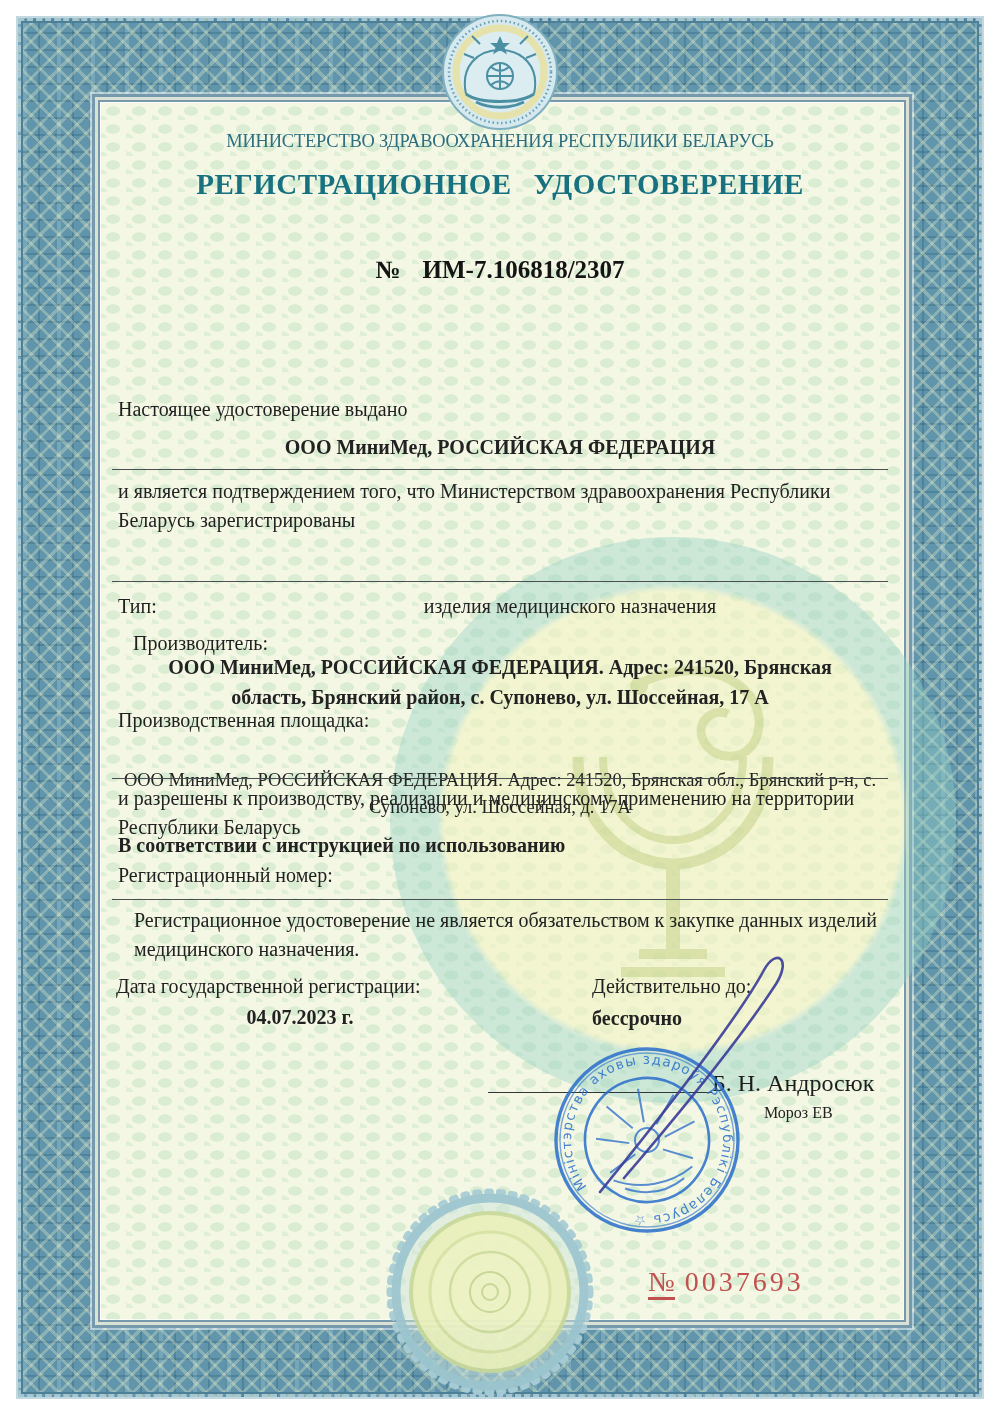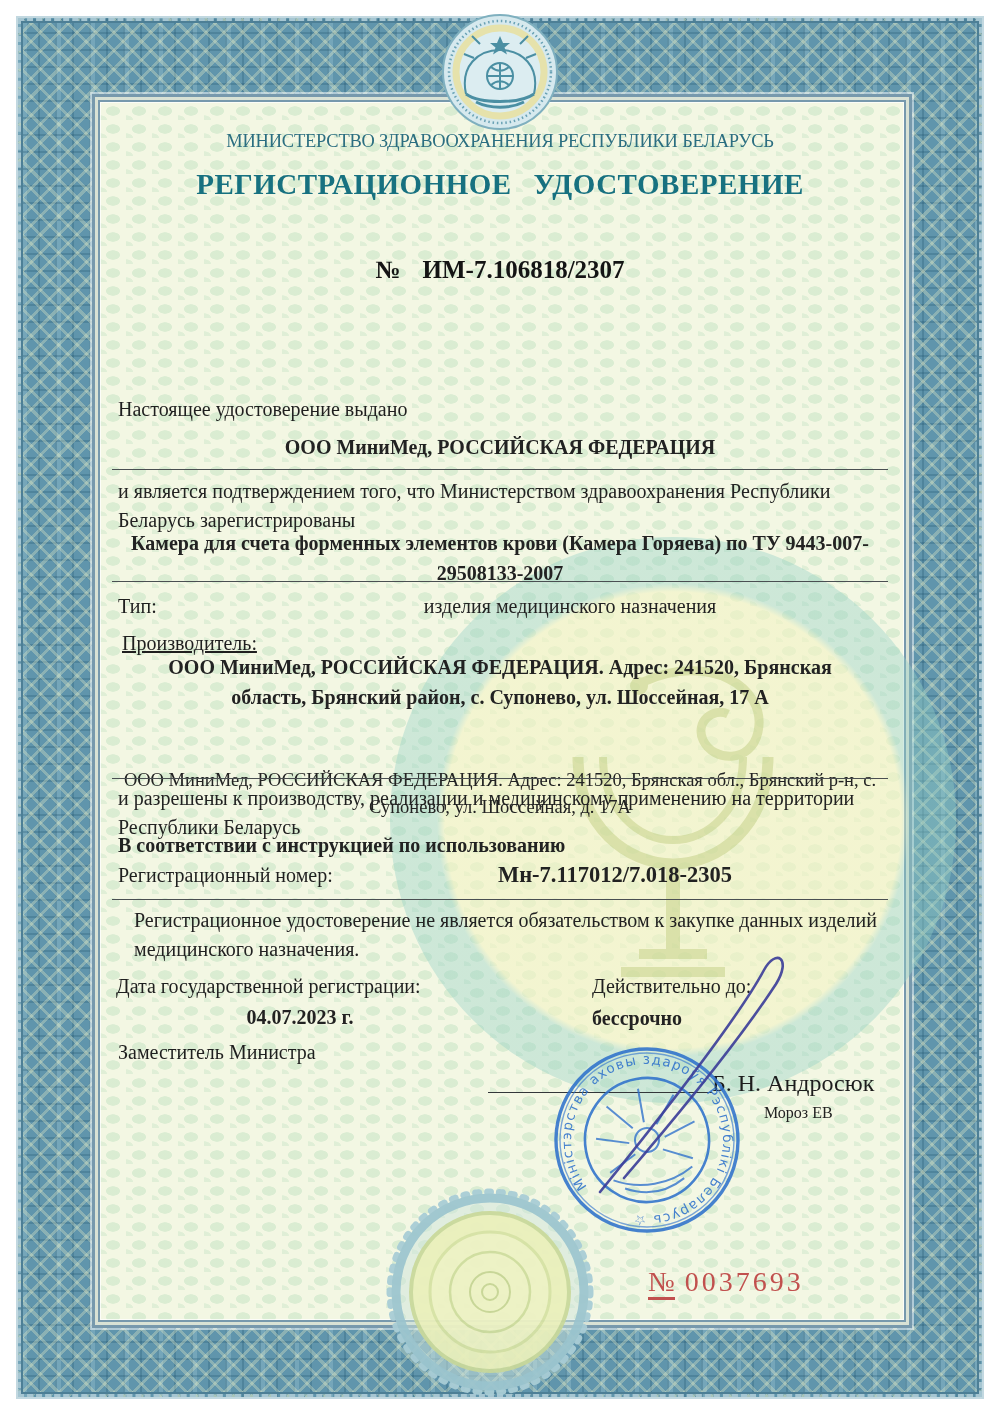--- a/index.html
+++ b/index.html
@@ -48,21 +48,21 @@
   .numline .gap{display:inline-block;width:22px;}
   .lbl{font-size:20px;color:#1f1f1f;}
   .issued-label{left:118px;top:395px;}
   .issued-to{left:0;right:0;top:433px;text-align:center;font-weight:bold;font-size:20px;}
   .hr{position:absolute;left:112px;right:112px;border-top:1.6px solid #4a4f52;height:0;}
   .hr1{top:469px;} .hr2{top:581px;} .hr3{top:778px;} .hr4{top:899px;}
   .confirm{left:118px;width:752px;top:477px;font-size:20px;}
   .product{left:130px;width:740px;top:528px;text-align:center;font-weight:bold;font-size:20px;line-height:1.5;}
   .type-label{left:118px;top:592px;}
   .type-value{left:220px;right:80px;top:592px;text-align:center;font-size:20px;}
-  .manu-label{left:122px;top:629px;text-decoration:underline;}
+  .manu-label{left:133px;top:629px;}
   .manu-value{left:140px;width:720px;top:652px;text-align:center;font-weight:bold;font-size:20px;line-height:1.5;}
   .site-label{left:118px;top:706px;}
   .site-value{left:105px;width:790px;top:767px;text-align:center;font-size:18.5px;line-height:1.45;}
   .permission{left:118px;width:756px;top:784px;font-size:20px;}
   .instruction{left:118px;top:831px;font-weight:bold;font-size:20px;}
   .regnum-label{left:118px;top:861px;}
   .regnum-value{left:475px;width:280px;top:859px;text-align:center;font-weight:bold;font-size:22.5px;}
   .disclaimer{left:118px;width:775px;top:906px;font-size:20px;margin-left:16px;}
   .date-label{left:116px;top:972px;}
   .date-value{left:140px;width:320px;top:1003px;text-align:center;font-weight:bold;font-size:20px;}
@@ -110,50 +110,48 @@
   <div class="tb numline">
     <span>№</span><span class="gap"></span><span>ИМ-7.106818/2307</span>
   </div>
 
   <div class="tb lbl issued-label">Настоящее удостоверение выдано</div>
   <div class="tb issued-to">ООО МиниМед, РОССИЙСКАЯ ФЕДЕРАЦИЯ</div>
 
   <div class="hr hr1"></div>
 
   <div class="tb confirm">и является подтверждением того, что Министерством здравоохранения Республики Беларусь зарегистрированы</div>
-  <div class="tb product">Камера для счета форменных элементов крови (Камера Горяева) по ТУ 9443-007-29508133-2007</div>
 
   <div class="hr hr2"></div>
 
   <div class="tb lbl type-label">Тип:</div>
   <div class="tb type-value">изделия медицинского назначения</div>
 
   <div class="tb lbl manu-label">Производитель:</div>
   <div class="tb manu-value">ООО МиниМед, РОССИЙСКАЯ ФЕДЕРАЦИЯ. Адрес: 241520, Брянская область, Брянский район, с. Супонево, ул. Шоссейная, 17 А</div>
 
+  <div class="tb lbl site-label">Производственная площадка:</div>
   <div class="tb site-value">ООО МиниМед, РОССИЙСКАЯ ФЕДЕРАЦИЯ. Адрес: 241520, Брянская обл., Брянский р-н, с. Супонево, ул. Шоссейная, д. 17А</div>
 
   <div class="hr hr3"></div>
 
   <div class="tb permission">и разрешены к производству, реализации и медицинскому применению на территории Республики Беларусь</div>
   <div class="tb instruction">В соответствии с инструкцией по использованию</div>
 
   <div class="tb lbl regnum-label">Регистрационный номер:</div>
-  <div class="tb regnum-value">Мн-7.117012/7.018-2305</div>
 
   <div class="hr hr4"></div>
 
   <div class="tb disclaimer">Регистрационное удостоверение не является обязательством к закупке данных изделий медицинского назначения.</div>
 
   <div class="tb lbl date-label">Дата государственной регистрации:</div>
   <div class="tb date-value">04.07.2023 г.</div>
   <div class="tb lbl valid-label">Действительно до:</div>
   <div class="tb valid-value">бессрочно</div>
 
-  <div class="tb lbl signer-title">Заместитель Министра</div>
   <div class="sig-line"></div>
   <div class="tb signer-name">Б. Н. Андросюк</div>
   <div class="tb signer-note">Мороз ЕВ</div>
 
   <svg class="emblem" width="120" height="122" viewBox="-60 -60 120 122">
     <circle r="57" fill="#d6e9ee" stroke="#7fb0bf" stroke-width="2"></circle>
     <circle r="51" fill="none" stroke="#6aa2b5" stroke-width="2.5" stroke-dasharray="1.5 2.8"></circle>
     <circle r="44" fill="#dcedf1" stroke="#e6e2ab" stroke-width="7"></circle>
     <g fill="none" stroke="#4b8fa3" stroke-width="2">
       <path d="M 0 -36 L 3 -29 L 10 -29 L 4.5 -24.5 L 7 -17.5 L 0 -22 L -7 -17.5 L -4.5 -24.5 L -10 -29 L -3 -29 Z" fill="#4b8fa3" stroke="none"></path>

